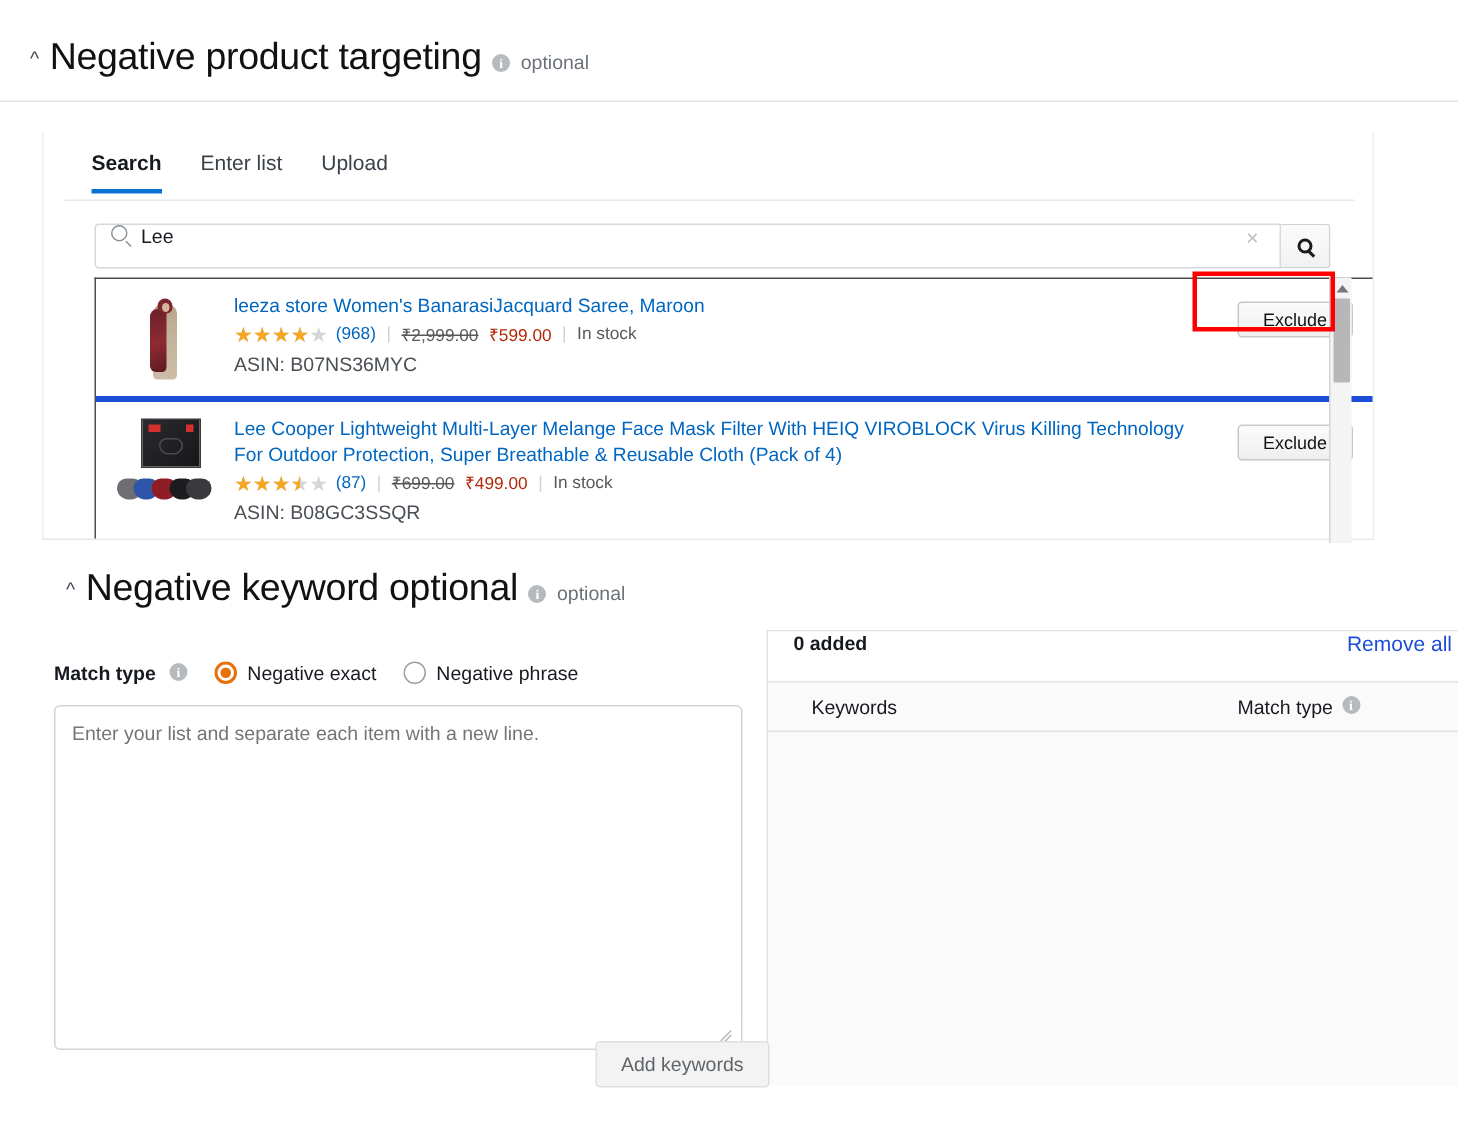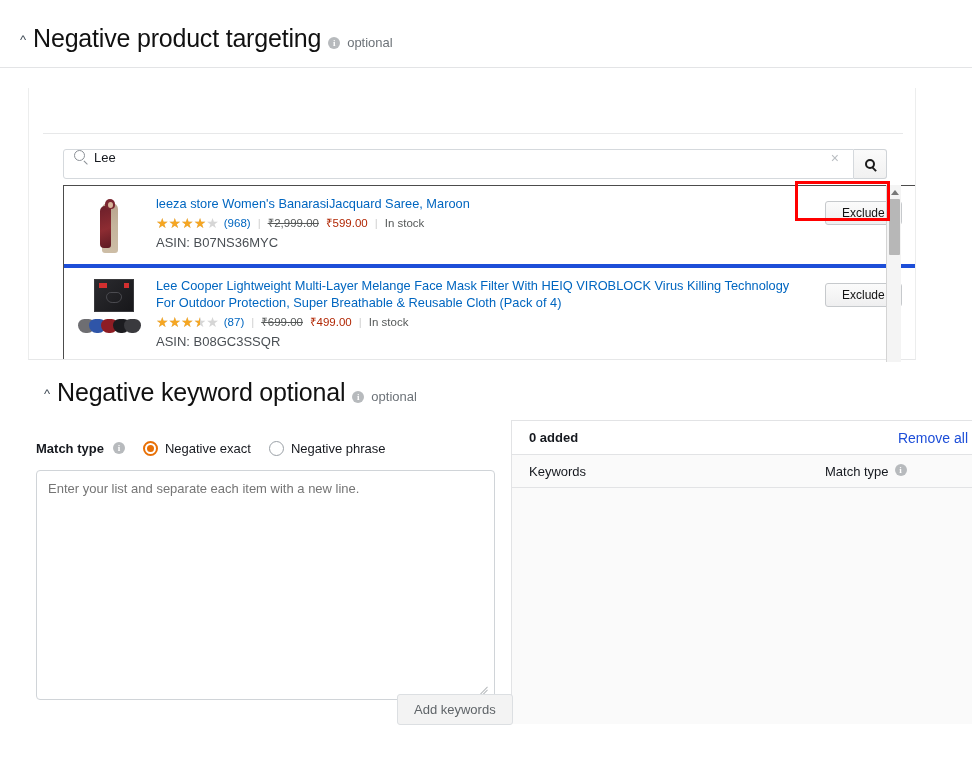--- a/index.html
+++ b/index.html
@@ -175,32 +175,32 @@
   .ta-grip i { display: block; height: 1px; background: #b6babd; margin: 2px 0; transform: rotate(-45deg); }
 
   .add-kw-btn {
     position: absolute; left: 397px; top: 694px; padding: 7px 16px;
     font-size: 13px; color: #5f6468; background: #f3f3f3;
     border: 1px solid #dcdfe2; border-radius: 3px; cursor: pointer;
   }
 
   .added-head {
     position: absolute; left: 512px; top: 1px; width: 460px; height: 33px;
-    display: flex; align-items: center; justify-content: space-between; padding: 0 4px 0 17px;
+    display: flex; justify-content: space-between; padding: 0 4px 0 17px;
     background: #ffffff;
   }
   .added-count { font-size: 13px; font-weight: bold; color: #16191f; }
   .remove-all { font-size: 14px; color: #1d4ed8; cursor: pointer; }
 
   .cols-head {
     position: absolute; left: 512px; top: 34px; width: 460px; height: 34px;
     border-top: 1px solid #e2e3e5; border-bottom: 1px solid #e2e3e5;
     background: #fafafa; display: flex; align-items: center;
   }
-  .col-kw { position: absolute; left: 17px; font-size: 13px; color: #16191f; }
+  .col-kw { position: absolute; left: 29px; font-size: 13px; color: #16191f; }
   .col-mt { position: absolute; left: 313px; font-size: 13px; color: #16191f; display: flex; align-items: center; gap: 6px; }
   .kw-body { position: absolute; left: 512px; top: 68px; width: 460px; height: 236px; background: #fafafa; }
 
   .cursor-marker {
     position: absolute; left: 643px; top: 92px; width: 9px; height: 7px;
     background: #ff1a1a; border: 1px solid #cc0000;
   }
 </style>
 </head>
 <body>
@@ -212,20 +212,25 @@
     <span class="section-title">Negative product targeting</span>
     <span class="info-icon">i</span>
     <span class="optional-txt">optional</span>
   </div>
   <div class="hrule" id="rule1"></div>
 
   <div class="cursor-marker"></div>
 
   <div class="prod-card">
 
+    <div class="tabs">
+      <div class="tab active">Search</div>
+      <div class="tab">Enter list</div>
+      <div class="tab">Upload</div>
+    </div>
     <div class="tabs-underline"></div>
 
     <div class="search-row">
       <div class="search-box">
         <span class="mag"></span>
         <span class="search-val">Lee</span>
         <span class="clear-x">×</span>
       </div>
       <div class="search-btn">
         <span class="mag2"></span>

